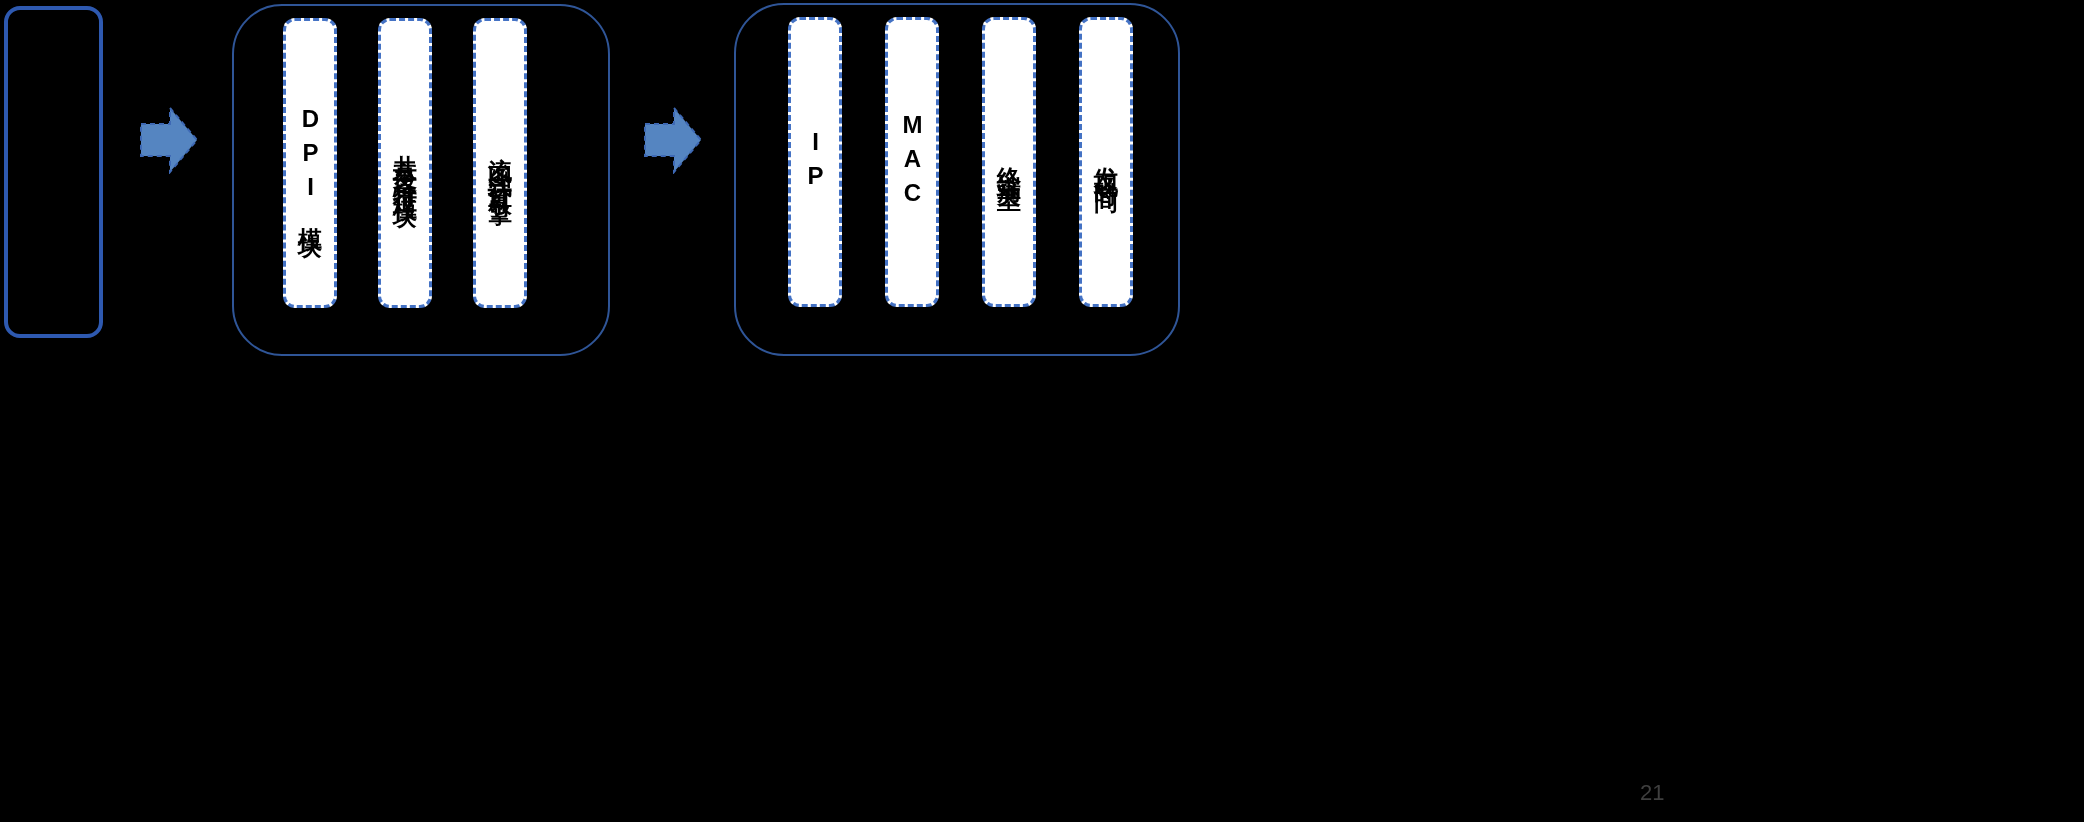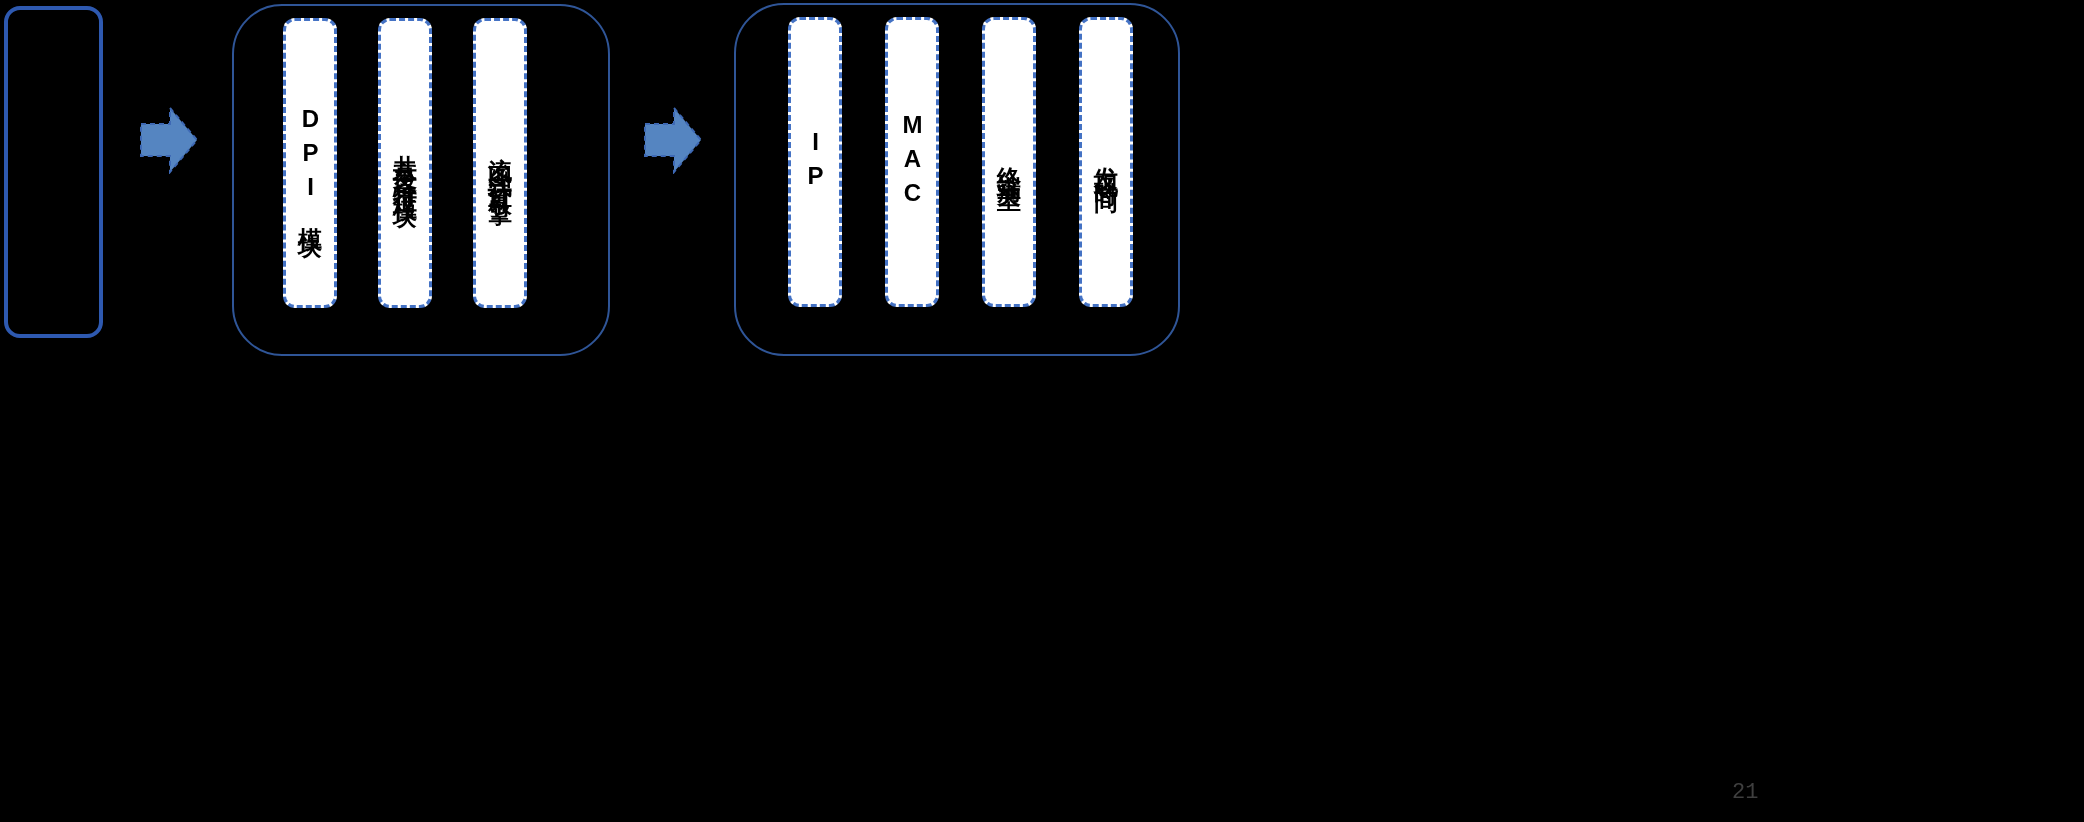--- a/index.html
+++ b/index.html
@@ -66,23 +66,23 @@
     text-orientation: upright;
     white-space: nowrap;
     font-weight: 700;
     font-size: 24px;
     line-height: 1;
     letter-spacing: 7px;
     color: #000000;
   }
   .page-number {
     position: absolute;
-    left: 1732px;
+    left: 1640px;
     top: 780px;
-    font-family: Liberation Mono, monospace;
+    font-family: Liberation Sans, sans-serif;
     font-size: 22px;
     color: #3f3f3f;
   }
 </style>
 </head>
 <body>
 
 <div class="slide">
 
   <div class="input-box"></div>

